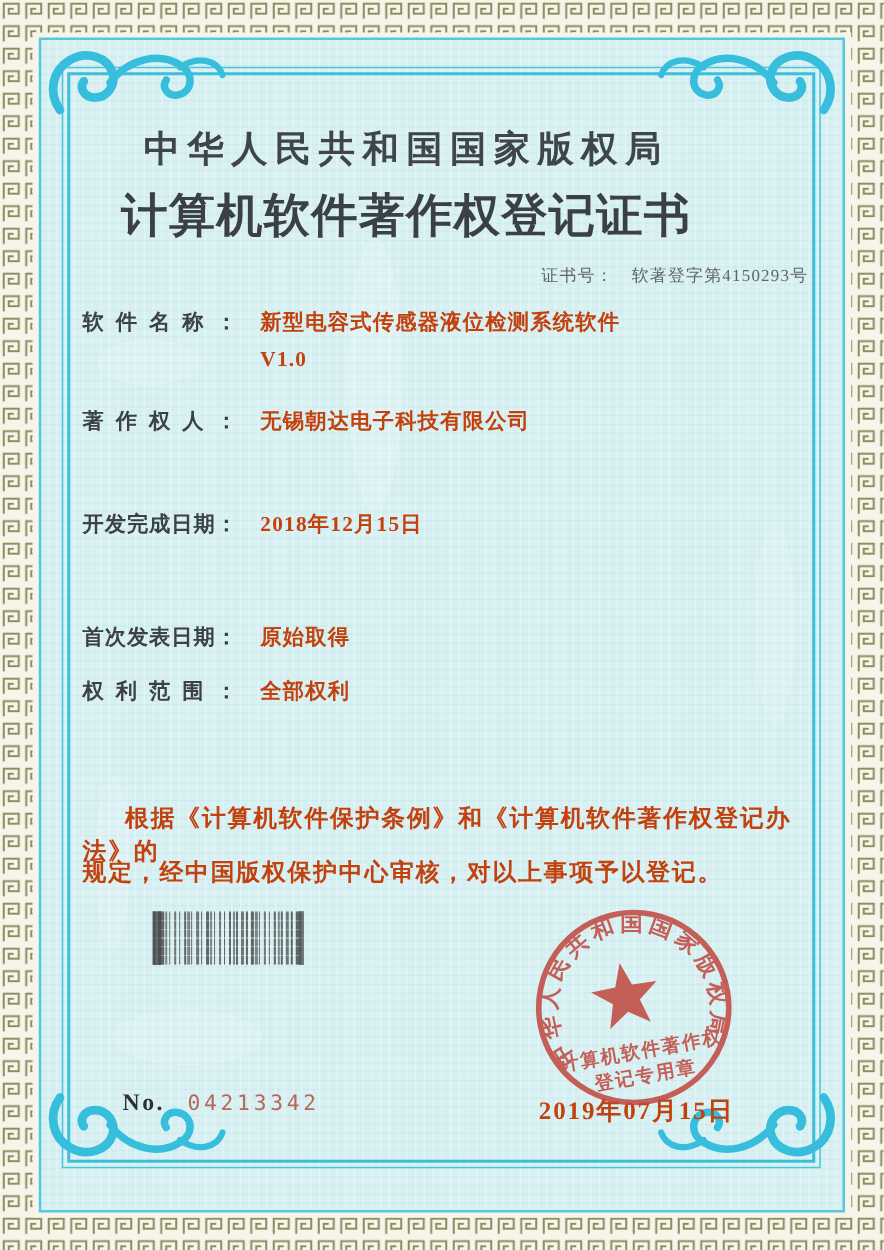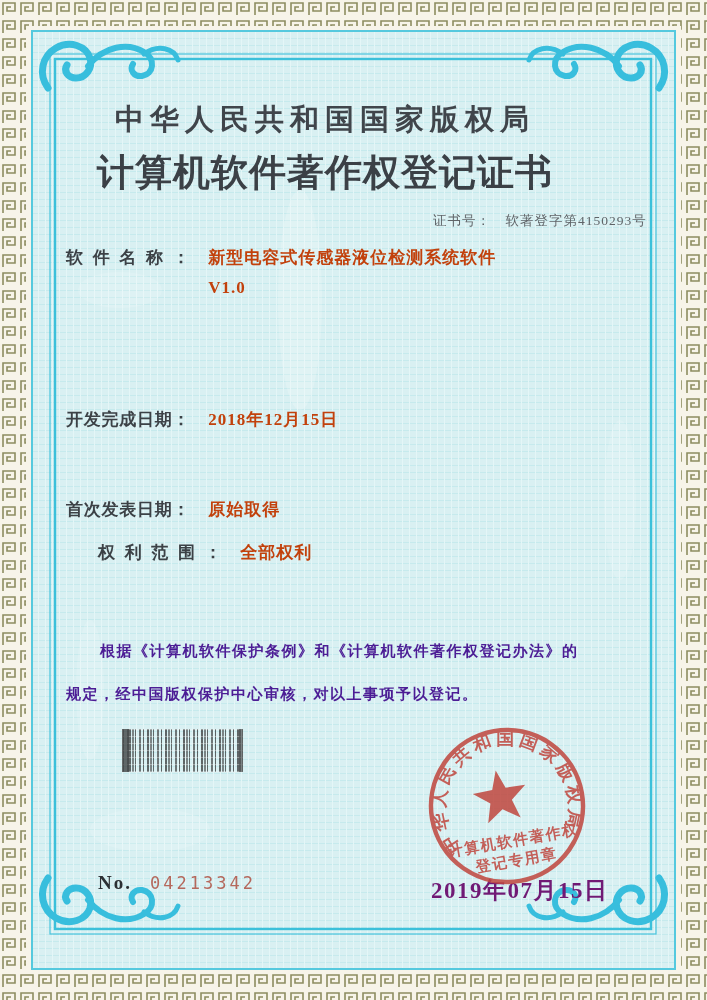--- a/index.html
+++ b/index.html
@@ -45,25 +45,25 @@
     font-weight:bold;color:#3c4146;
   }
   .field-row .val{
     display:inline-block;margin-left:14px;vertical-align:top;
     letter-spacing:1px;color:#c2410c;font-weight:bold;
   }
   .val-line2{
     display:block;margin-top:9px;letter-spacing:1px;
   }
   .r0{top:246px;} .r1{top:325px;} .r2{top:408px;} .r3{top:453px;}
-  .r4{top:498px;} .r5{top:541px;margin-left:32px;} .r6{top:585px;}
+  .r4{top:498px;} .r5{top:541px;} .r6{top:585px;}
 
   .statement-line{
     position:absolute;left:66px;width:592px;
-    font-size:15px;color:#4c1d95;letter-spacing:1.5px;
+    font-size:19px;color:#c2410c;letter-spacing:1.5px;
     font-weight:bold;
   }
   .st1{top:642px;text-indent:34px;}
   .st2{top:685px;font-family:Liberation Serif, serif;}
 
   .barcode{
     position:absolute;left:122px;top:729px;width:110px;height:43px;
     border-left:7px solid rgba(45,45,45,.82);
     border-right:4px solid rgba(60,60,60,.72);
     background:
@@ -83,21 +83,21 @@
   .serial-row .no-label{
     font-size:19px;color:#2c3034;letter-spacing:2px;font-weight:bold;
   }
   .serial-row .serial{
     font-family:"DejaVu Sans Mono", monospace;
     font-size:17px;letter-spacing:3px;margin-left:14px;
     color:#b5685c;
   }
   .issue-date{
     position:absolute;left:431px;top:875px;
-    font-size:23px;color:#701a75;letter-spacing:1.5px;font-weight:bold;
+    font-size:20px;color:#c2410c;letter-spacing:1.5px;font-weight:bold;
   }
 
   .seal-svg{position:absolute;left:419px;top:718px;z-index:3;}
 </style>
 </head>
 <body>
 
 <div class="page">
 
   <svg class="deco-svg" width="707" height="1000" viewBox="0 0 707 1000">
@@ -153,20 +153,24 @@
     </div>
 
     <div class="field-row r0">
       <span class="lbl">软件名称：</span>
       <span class="val">
         <span>新型电容式传感器液位检测系统软件</span>
         <span class="val-line2">V1.0</span>
       </span>
     </div>
 
+    <div class="field-row r1">
+      <span class="lbl">著作权人：</span>
+      <span class="val">无锡朝达电子科技有限公司</span>
+    </div>
 
     <div class="field-row r2">
       <span class="lbl">开发完成日期：</span>
       <span class="val">2018年12月15日</span>
     </div>
 
 
     <div class="field-row r4">
       <span class="lbl">首次发表日期：</span>
       <span class="val">原始取得</span>

